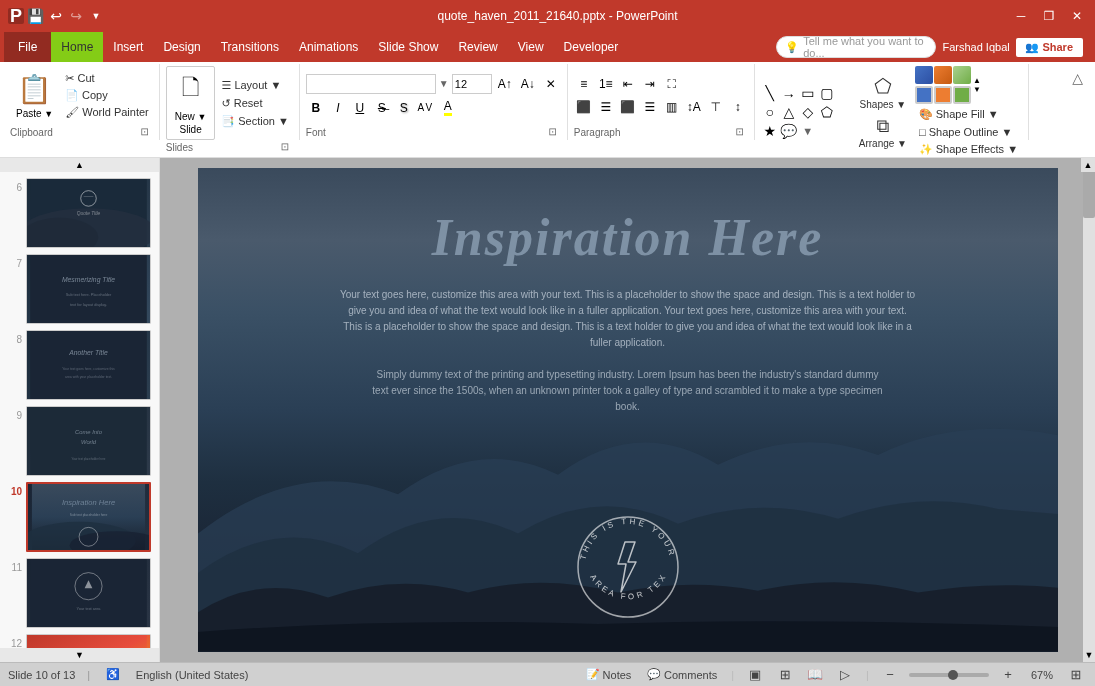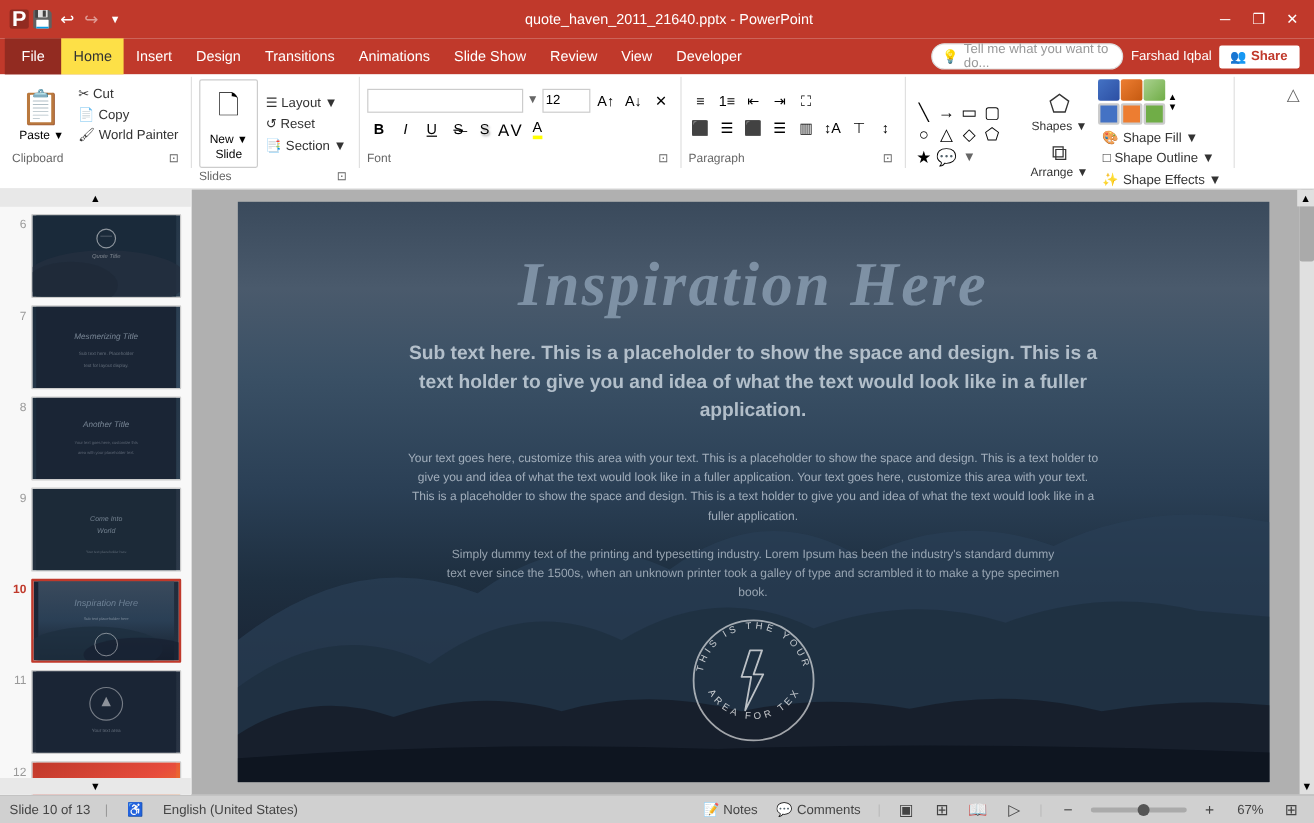--- a/index.html
+++ b/index.html
@@ -41,21 +41,21 @@
     }
     .menu-item {
       color: white;
       padding: 4px 10px;
       font-size: 12px;
       cursor: pointer;
       height: 100%;
       display: flex;
       align-items: center;
     }
-    .menu-item.active { background: #fde047; color: #333; }
+    .menu-item.active { background: #84cc16; color: #333; }
 
     
     #ribbon {
       background: #fff;
       border-bottom: 1px solid #ddd;
       height: 96px;
       display: flex;
       flex-direction: column;
     }
     #ribbon-content {
@@ -532,21 +532,21 @@
           <button class="font-btn" title="Increase Font Size">A↑</button>
           <button class="font-btn" title="Decrease Font Size">A↓</button>
           <button class="font-btn">✕</button>
         </div>
         <div class="formatting-row">
           <button class="font-btn" style="font-weight:bold;">B</button>
           <button class="font-btn" style="font-style:italic;">I</button>
           <button class="font-btn" style="text-decoration:underline;">U</button>
           <button class="font-btn" style="text-decoration:line-through;">S̶</button>
           <button class="font-btn" style="text-shadow:1px 1px 2px #999;">S</button>
-          <button class="font-btn" style="letter-spacing:2px; font-size:14px;">AV</button>
+          <button class="font-btn" style="letter-spacing:2px; font-size:10px;">AV</button>
           <button class="font-btn">
             <span style="border-bottom:3px solid #ff0; font-size:12px;">A</span>
           </button>
         </div>
       </div>
       <div style="display:flex; align-items:center; justify-content:space-between; width:100%;">
         <span class="ribbon-group-label">Font</span>
         <span class="rbn-label-expander">⊡</span>
       </div>
     </div>
@@ -769,21 +769,20 @@
 
         <path d="M0,280 Q60,240 130,265 Q200,240 270,260 Q340,240 420,260 Q490,245 560,258 Q640,240 720,260 Q790,248 860,255 L860,320 L0,320Z" fill="#161e2a" opacity="0.9"></path>
 
         <path d="M0,300 Q200,285 400,292 Q600,285 860,295 L860,320 L0,320Z" fill="#0e1520"></path>
       </svg>
 
       <div class="slide-content">
 
         <div class="slide-title">Inspiration Here</div>
 
-        <div class="slide-subtitle">Sub text here. This is a placeholder to show the space and design. This is a text holder to give you and idea of what the text would look like in a fuller application.</div>
 
         <div class="slide-body">Your text goes here, customize this area with your text. This is a placeholder to show the space and design. This is a text holder to give you and idea of what the text would look like in a fuller application. Your text goes here, customize this area with your text. This is a placeholder to show the space and design. This is a text holder to give you and idea of what the text would look like in a fuller application.</div>
 
         <div class="slide-body2">Simply dummy text of the printing and typesetting industry. Lorem Ipsum has been the industry's standard dummy text ever since the 1500s, when an unknown printer took a galley of type and scrambled it to make a type specimen book.</div>
       </div>
 
       <div class="slide-badge">
         <svg width="110" height="110" viewBox="0 0 110 110">
           <circle cx="55" cy="55" r="50" fill="none" stroke="rgba(255,255,255,0.6)" stroke-width="1.5"></circle>
 

